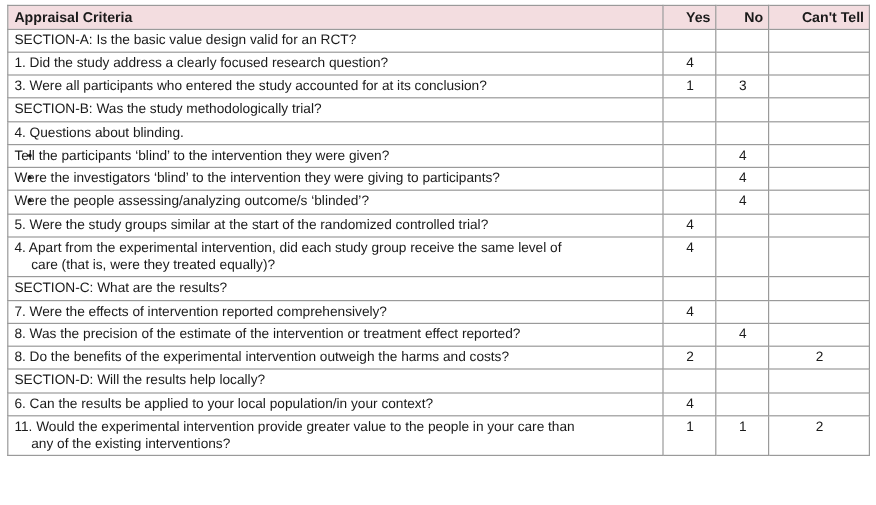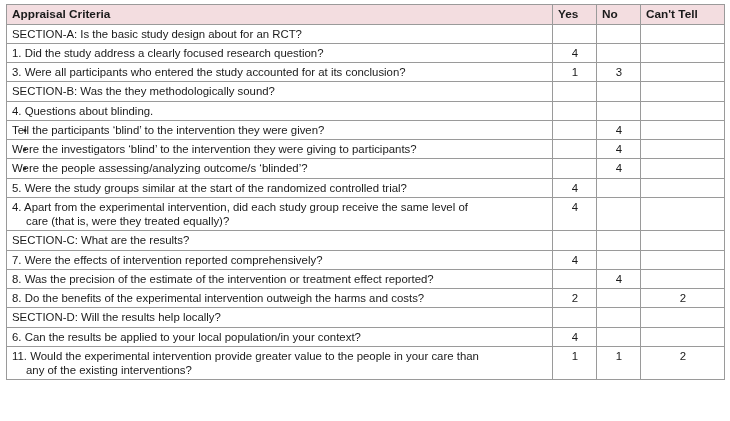--- a/index.html
+++ b/index.html
@@ -39,21 +39,21 @@
   }
   thead th {
     background: #f3dde0;
     font-weight: bold;
     text-align: left;
     padding-top: 3px;
     padding-bottom: 3px;
     font-size: 11.8px;
   }
   thead th.num {
-    text-align: left;
+    text-align: right;
   }
   td.num {
     text-align: center;
     padding-left: 0;
     padding-right: 0;
   }
   td.crit {
     white-space: normal;
   }
   .lvl-section { padding-left: 5px; }
@@ -83,39 +83,39 @@
     <thead>
       <tr>
         <th>Appraisal Criteria</th>
         <th class="num">Yes</th>
         <th class="num">No</th>
         <th class="num">Can't Tell</th>
       </tr>
     </thead>
     <tbody id="tbody">
         <tr>
-          <td class="crit lvl-section"><span>SECTION-A: Is the basic study design about for an RCT?</span></td>
+          <td class="crit lvl-section"><span>SECTION-A: Is the basic value design valid for an RCT?</span></td>
           <td class="num"></td>
           <td class="num"></td>
           <td class="num"></td>
         </tr>
         <tr>
           <td class="crit lvl-item"><span>1. Did the study address a clearly focused research question?</span></td>
           <td class="num">4</td>
           <td class="num"></td>
           <td class="num"></td>
         </tr>
         <tr>
           <td class="crit lvl-item"><span>3. Were all participants who entered the study accounted for at its conclusion?</span></td>
           <td class="num">1</td>
           <td class="num">3</td>
           <td class="num"></td>
         </tr>
         <tr>
-          <td class="crit lvl-section"><span>SECTION-B: Was the they methodologically sound?</span></td>
+          <td class="crit lvl-section"><span>SECTION-B: Was the study methodologically trial?</span></td>
           <td class="num"></td>
           <td class="num"></td>
           <td class="num"></td>
         </tr>
         <tr>
           <td class="crit lvl-item"><span>4. Questions about blinding.</span></td>
           <td class="num"></td>
           <td class="num"></td>
           <td class="num"></td>
         </tr>

